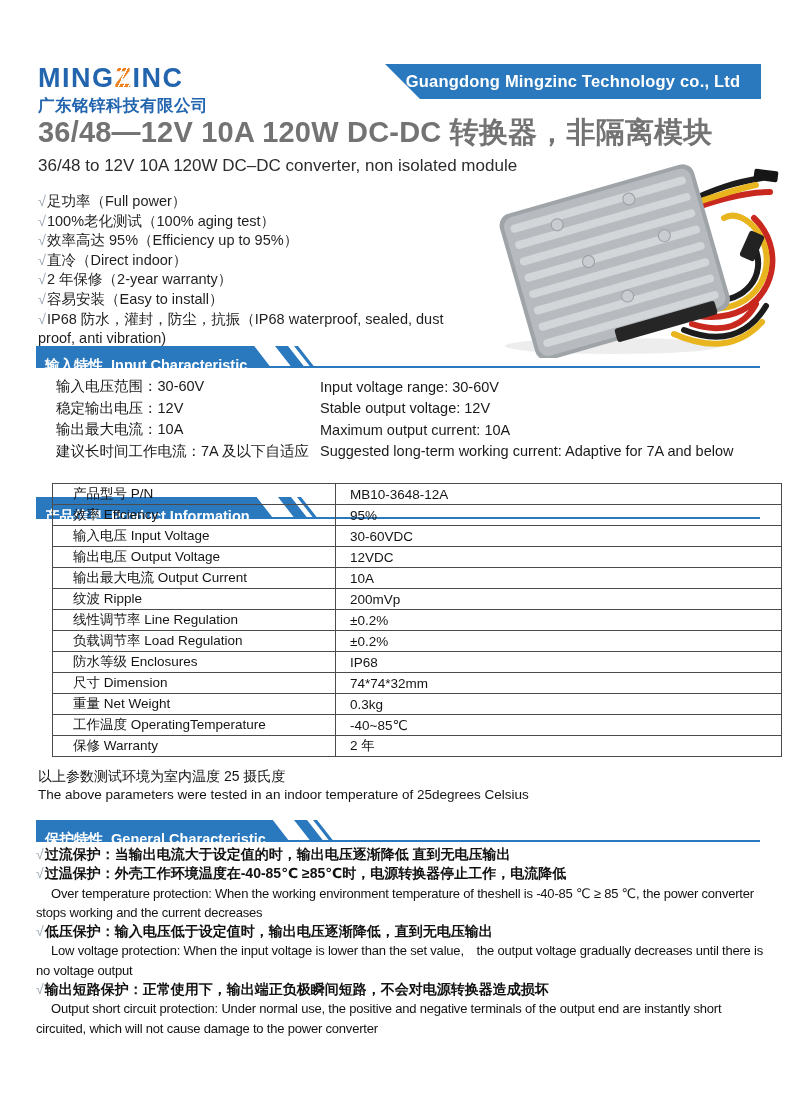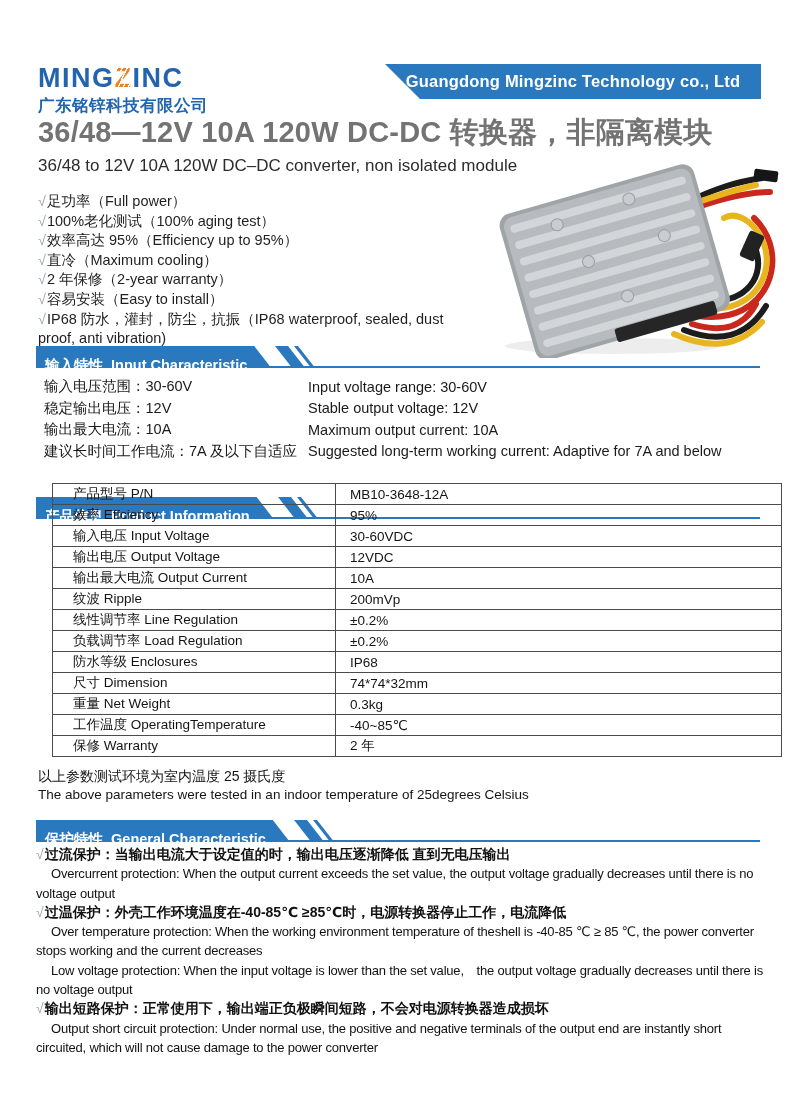--- a/index.html
+++ b/index.html
@@ -53,21 +53,21 @@
   .sec-rect{
     background:var(--blue);color:#fff;font-weight:bold;font-size:14.5px;line-height:22px;
     padding:8px 24px 0 9px;white-space:nowrap;
     clip-path:polygon(0 0,calc(100% - 17px) 0,100% 100%,0 100%);
   }
   .tail{background:var(--blue);transform:skewX(38deg);transform-origin:top left;}
   .tail-a{width:13px;margin-left:4px;}
   .tail-b{width:4px;margin-left:6px;}
 
   
-  .input-rows{position:absolute;left:44px;top:376px;width:704px;font-size:14.5px;color:#1a1a1a;}
+  .input-rows{position:absolute;left:56px;top:376px;width:704px;font-size:14.5px;color:#1a1a1a;}
   .input-row{display:flex;height:21.5px;align-items:center;}
   .input-cn{width:264px;}
   .input-en{flex:1;}
 
   
   .spec-table{position:absolute;left:52px;top:483px;width:730px;border-collapse:collapse;table-layout:fixed;}
   .spec-table td{border:1px solid var(--border);height:19.1px;font-size:13.5px;color:#141414;
     overflow:hidden;white-space:nowrap;vertical-align:middle;}
   .spec-table td.cell-label{width:283px;padding-left:20px;}
   .spec-table td.cell-value{padding-left:14px;}
@@ -94,21 +94,21 @@
     <span>Guangdong Mingzinc Technology co., Ltd</span>
   </div>
 
   <h1 class="title">36/48—12V 10A 120W DC-DC 转换器，非隔离模块</h1>
   <div class="subtitle">36/48 to 12V 10A 120W DC–DC converter, non isolated module</div>
 
   <ul class="features">
     <li><span class="check">√</span><span>足功率（Full power）</span></li>
     <li><span class="check">√</span><span>100%老化测试（100% aging test）</span></li>
     <li><span class="check">√</span><span>效率高达 95%（Efficiency up to 95%）</span></li>
-    <li><span class="check">√</span><span>直冷（Maximum cooling）</span></li>
+    <li><span class="check">√</span><span>直冷（Direct indoor）</span></li>
     <li><span class="check">√</span><span>2 年保修（2-year warranty）</span></li>
     <li><span class="check">√</span><span>容易安装（Easy to install）</span></li>
     <li><span class="check">√</span><span>IP68 防水，灌封，防尘，抗振（IP68 waterproof, sealed, dust proof, anti vibration)</span></li>
   </ul>
 
   <div class="photo">
     <svg width="302" height="200" viewBox="0 0 302 200" xmlns="http://www.w3.org/2000/svg">
       <ellipse cx="135" cy="188" rx="108" ry="8" fill="rgba(0,0,0,0.07)"></ellipse>
 
       <path d="M205,46 C238,30 258,24 284,20" stroke="#1C1C1C" stroke-width="6" fill="none" stroke-linecap="round"></path>
@@ -247,21 +247,21 @@
     <div class="sec-underline"></div>
     <div class="sec-banner">
       <div class="sec-rect"><span>保护特性</span>&nbsp;&nbsp;<span>General Characteristic</span></div>
       <div class="tail tail-a"></div>
       <div class="tail tail-b"></div>
     </div>
   </div>
 
   <div class="prot">
     <p class="prot-cn"><span class="check">√</span><span>过流保护：当输出电流大于设定值的时，输出电压逐渐降低 直到无电压输出</span></p>
-    <p class="prot-en">Overcurrent protection: When the output current exceeds the set value, the output voltage gradually decreases until there is no voltage output</p>
     <p class="prot-cn"><span class="check">√</span><span>过温保护：外壳工作环境温度在-40-85℃ ≥85℃时，电源转换器停止工作，电流降低</span></p>
     <p class="prot-en">Over temperature protection: When the working environment temperature of theshell is -40-85 ℃ ≥ 85 ℃, the power converter stops working and the current decreases</p>
+    <p class="prot-cn"><span class="check">√</span><span>低压保护：输入电压低于设定值时，输出电压逐渐降低，直到无电压输出</span></p>
     <p class="prot-en">Low voltage protection: When the input voltage is lower than the set value,　the output voltage gradually decreases until there is no voltage output</p>
     <p class="prot-cn"><span class="check">√</span><span>输出短路保护：正常使用下，输出端正负极瞬间短路，不会对电源转换器造成损坏</span></p>
     <p class="prot-en">Output short circuit protection: Under normal use, the positive and negative terminals of the output end are instantly short circuited, which will not cause damage to the power converter</p>
   </div>
 
 </div>
 
 </body></html>

